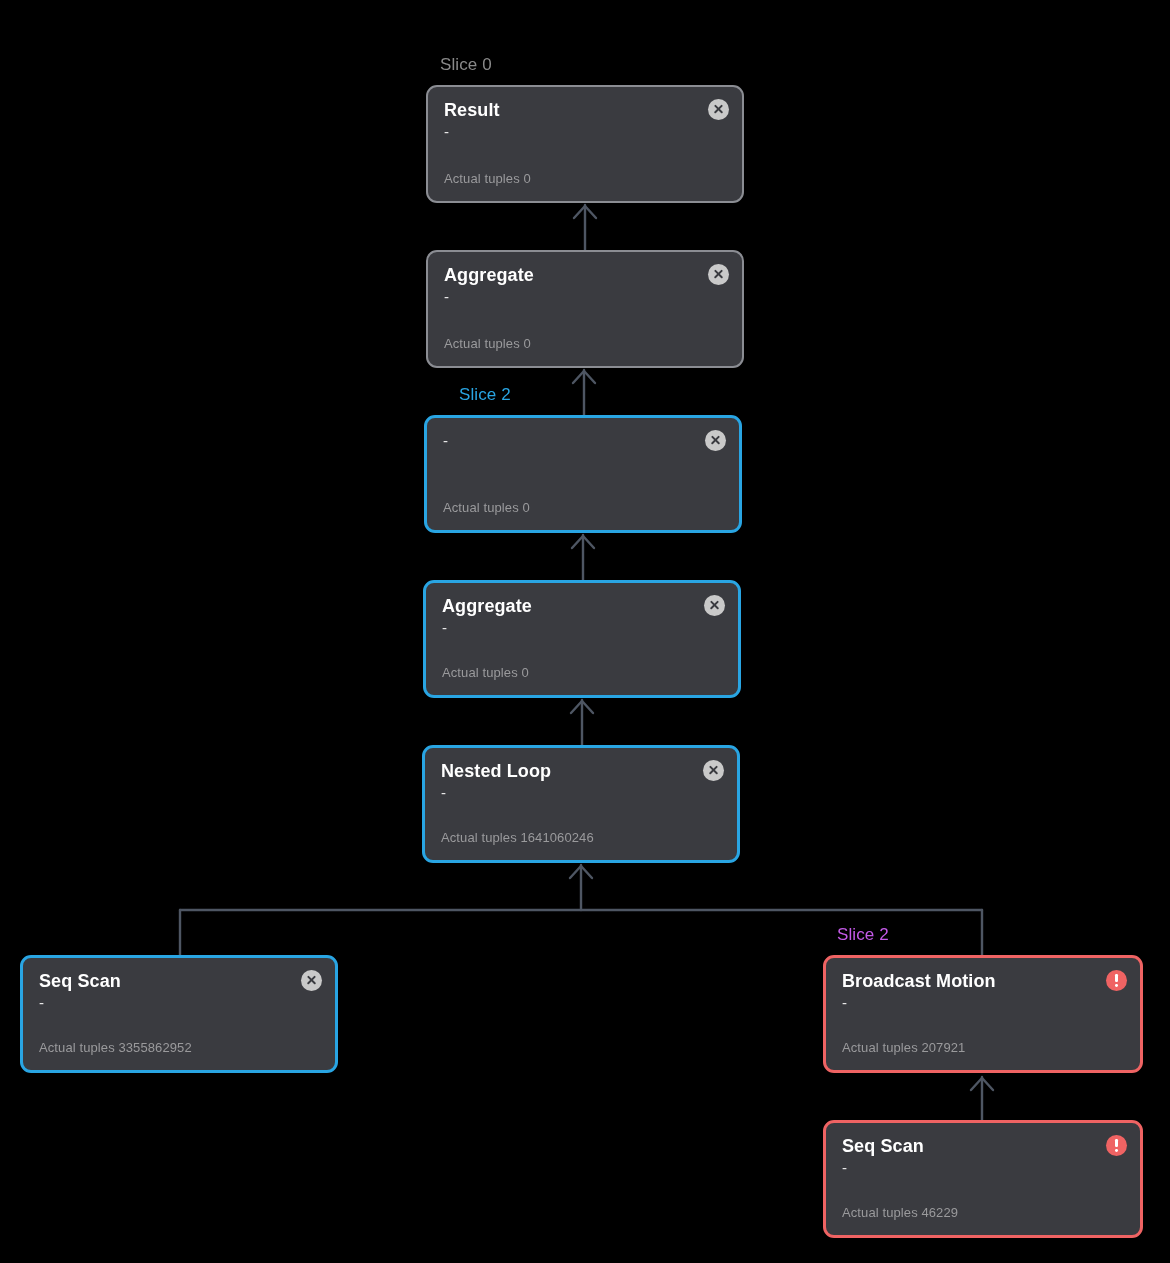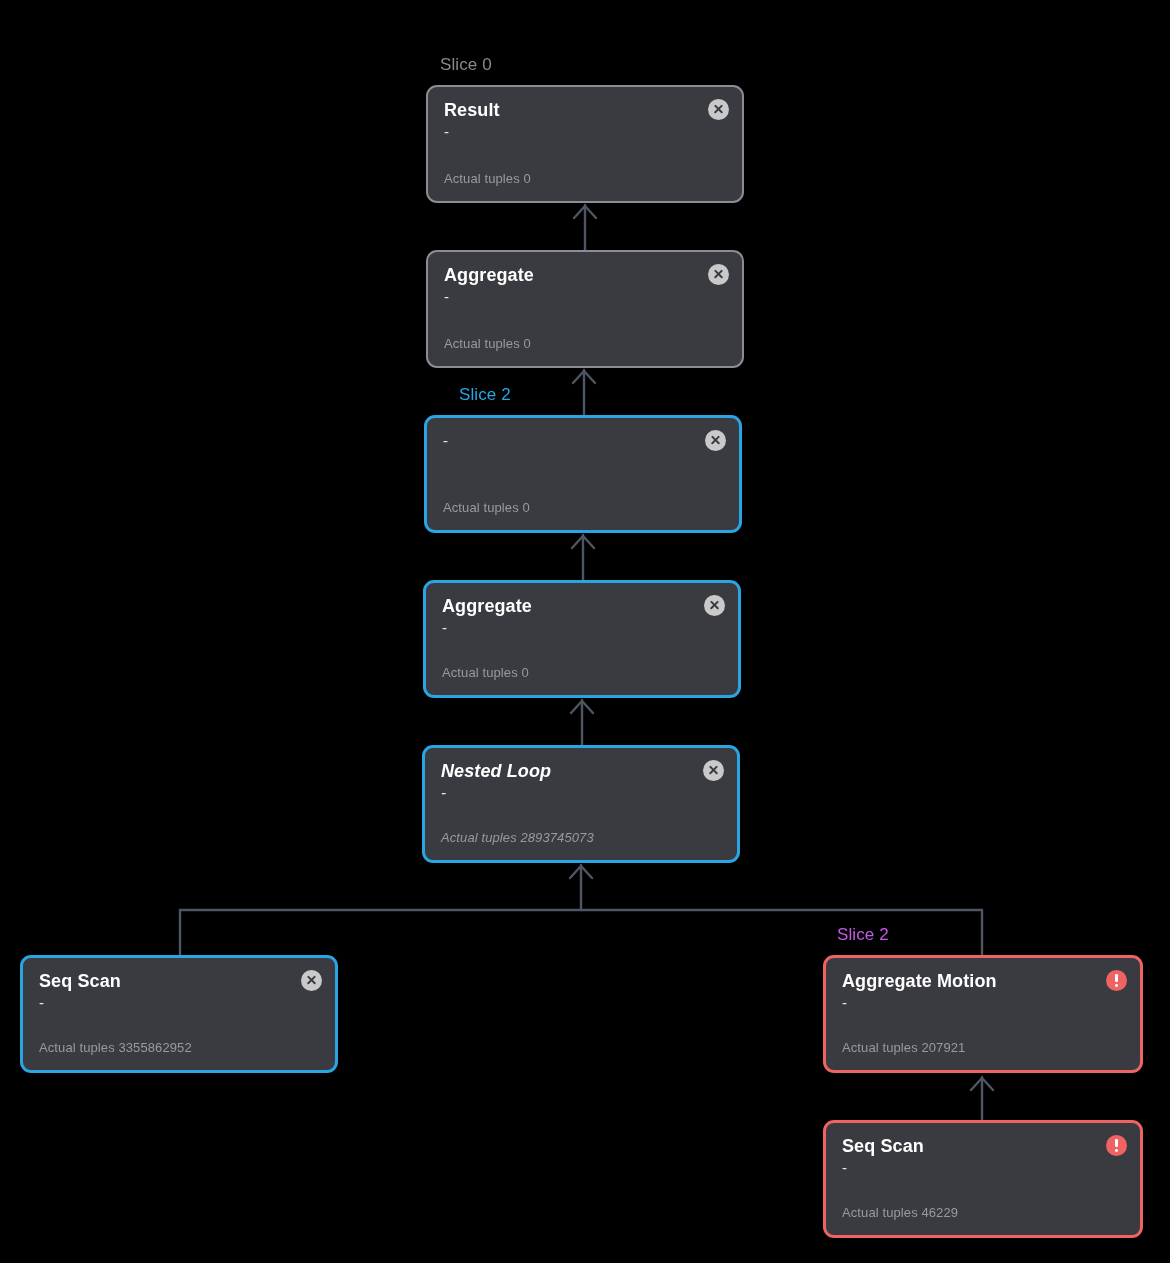--- a/index.html
+++ b/index.html
@@ -180,34 +180,34 @@
         <div class="node-sub">-</div>
         <div class="node-metric">Actual tuples 0</div>
         <div class="node-action close"></div>
       </div>
       <div class="node sel-blue" style="left: 423px; top: 580px; width: 318px; height: 118px;">
         <div class="node-title">Aggregate</div>
         <div class="node-sub">-</div>
         <div class="node-metric">Actual tuples 0</div>
         <div class="node-action close"></div>
       </div>
-      <div class="node sel-blue" style="left: 422px; top: 745px; width: 318px; height: 118px; font-style: italic;">
+      <div class="node sel-blue" style="left: 422px; top: 745px; width: 318px; height: 118px;">
         <div class="node-title">Nested Loop</div>
         <div class="node-sub">-</div>
-        <div class="node-metric">Actual tuples 2893745073</div>
+        <div class="node-metric">Actual tuples 1641060246</div>
         <div class="node-action close"></div>
       </div>
       <div class="node sel-blue" style="left: 20px; top: 955px; width: 318px; height: 118px;">
         <div class="node-title">Seq Scan</div>
         <div class="node-sub">-</div>
         <div class="node-metric">Actual tuples 3355862952</div>
         <div class="node-action close"></div>
       </div>
       <div class="node sel-red" style="left: 823px; top: 955px; width: 320px; height: 118px;">
-        <div class="node-title">Aggregate Motion</div>
+        <div class="node-title">Broadcast Motion</div>
         <div class="node-sub">-</div>
         <div class="node-metric">Actual tuples 207921</div>
         <div class="node-action warn"></div>
       </div>
       <div class="node sel-red" style="left: 823px; top: 1120px; width: 320px; height: 118px;">
         <div class="node-title">Seq Scan</div>
         <div class="node-sub">-</div>
         <div class="node-metric">Actual tuples 46229</div>
         <div class="node-action warn"></div>
       </div>

